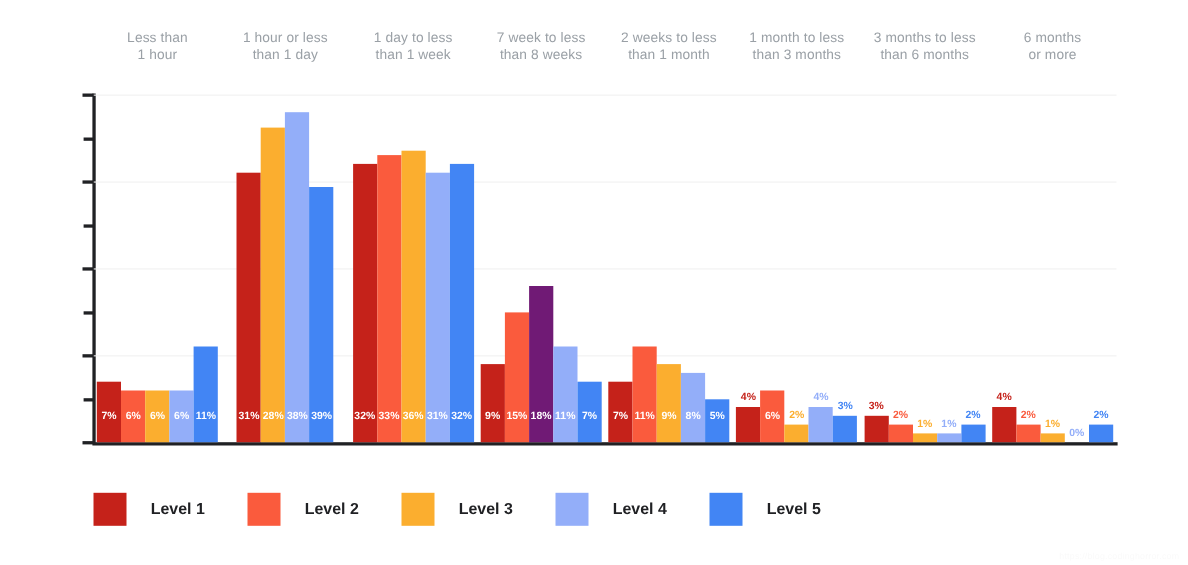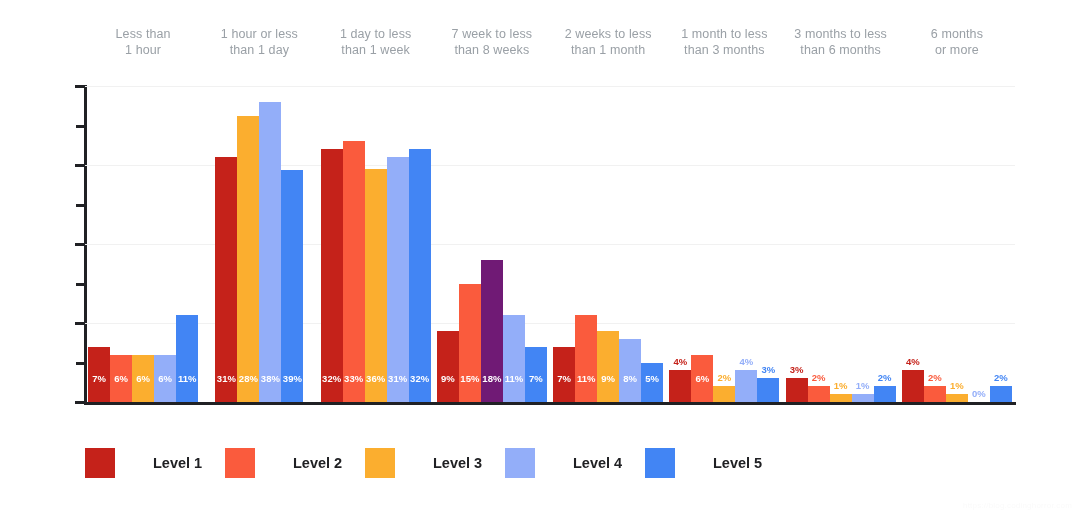--- a/index.html
+++ b/index.html
@@ -148,21 +148,21 @@
     display: flex;
     align-items: center;
     width: 140px;
   }
   .legend-swatch {
     width: 30px;
     height: 30px;
     flex: 0 0 auto;
   }
   .legend-text {
-    margin-left: 38px;
+    margin-left: 22px;
     font-size: 14.5px;
     font-weight: bold;
     color: #202124;
   }
 
   
   #watermark {
     position: absolute;
     right: 8px;
     bottom: 4px;
@@ -284,21 +284,21 @@
           <div class="bar" style="height: 252.8px; background: rgb(197, 34, 26);">
             <div class="bar-value inside">32%</div>
           </div>
         </div>
         <div class="bar-wrap">
           <div class="bar" style="height: 260.7px; background: rgb(250, 91, 61);">
             <div class="bar-value inside">33%</div>
           </div>
         </div>
         <div class="bar-wrap">
-          <div class="bar" style="height: 233px; background: rgb(251, 174, 47);">
+          <div class="bar" style="height: 265px; background: rgb(251, 174, 47);">
             <div class="bar-value inside">36%</div>
           </div>
         </div>
         <div class="bar-wrap">
           <div class="bar" style="height: 244.9px; background: rgb(147, 174, 249);">
             <div class="bar-value inside">31%</div>
           </div>
         </div>
         <div class="bar-wrap">
           <div class="bar" style="height: 252.8px; background: rgb(66, 133, 244);">

